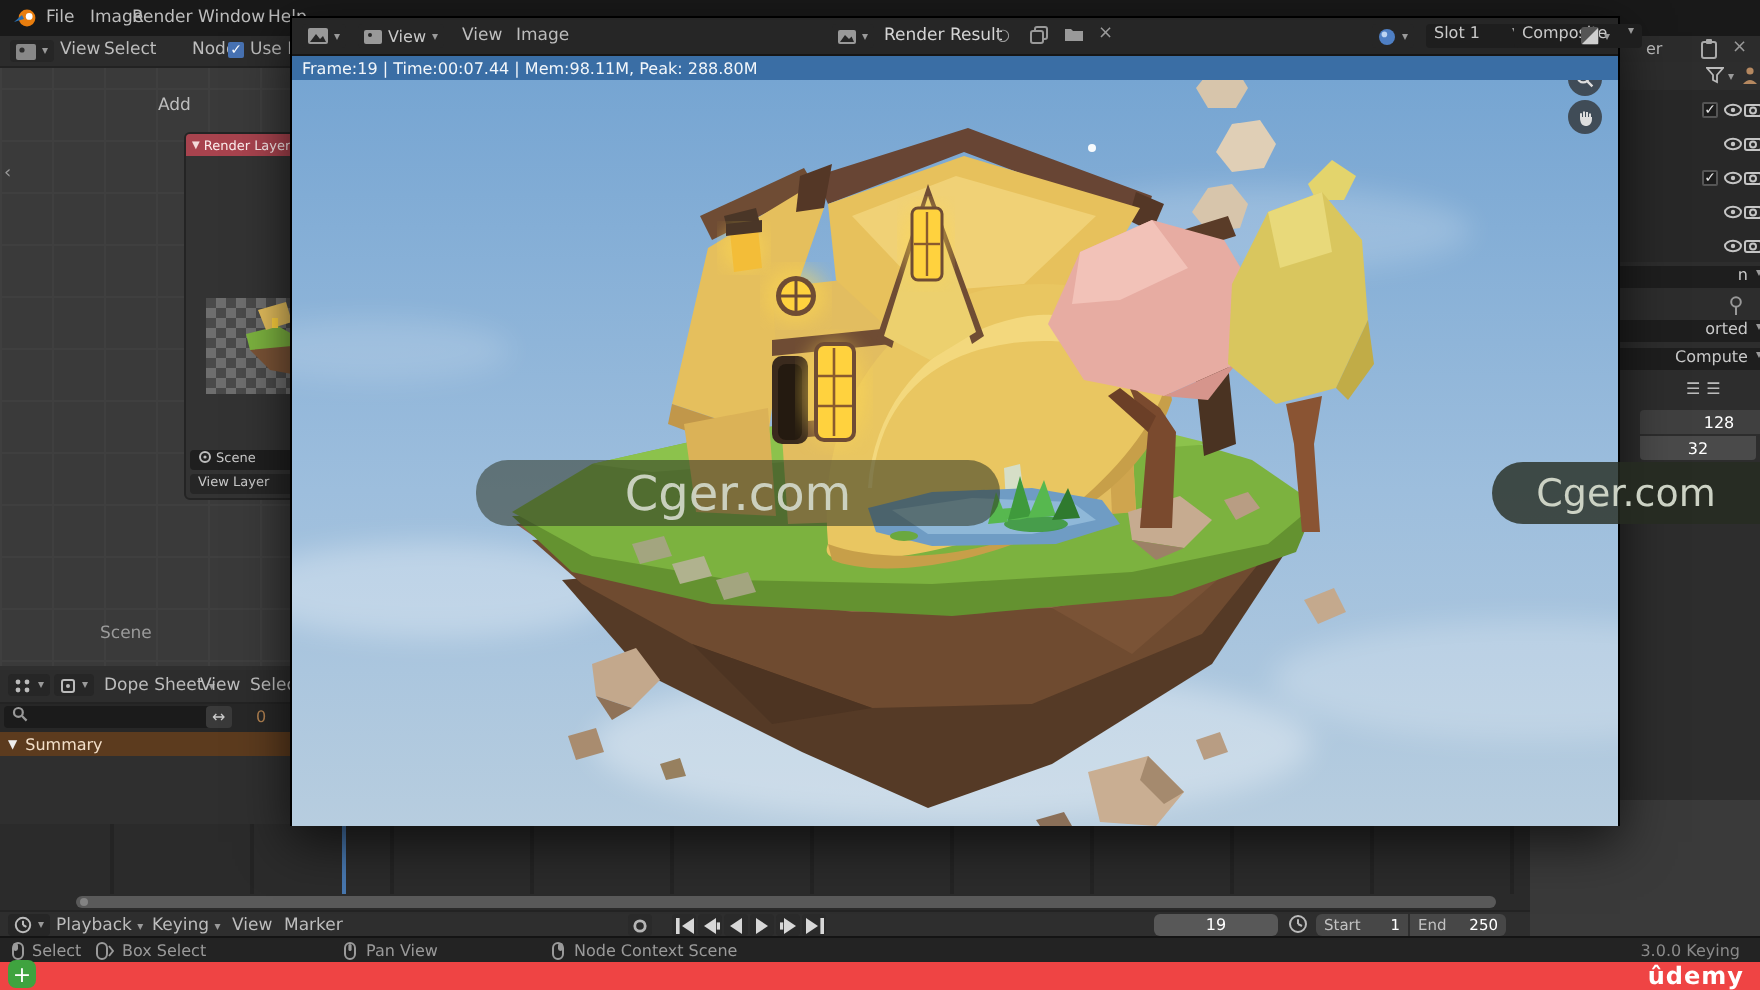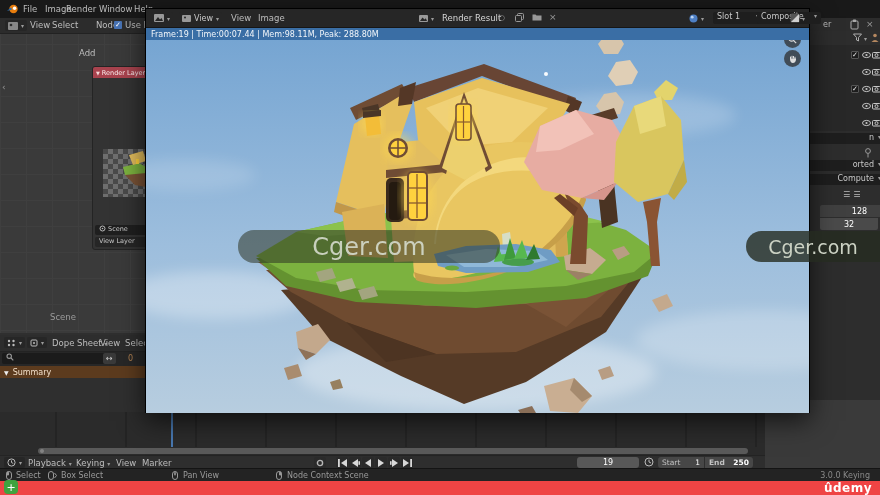--- a/index.html
+++ b/index.html
@@ -200,21 +200,21 @@
       <svg width="10" height="10" viewBox="0 0 10 10">
           <circle cx="5" cy="5" r="4" fill="none" stroke="#bbb"></circle>
           <line x1="5" y1="5" x2="5" y2="2.6" stroke="#bbb"></line>
           <line x1="5" y1="5" x2="7" y2="6" stroke="#bbb"></line>
         </svg>
     </span>
     <span class="abs" style="left:658px;top:1px;width:46px;height:11px;background:#474747;border-radius:3px 0 0 3px;display:flex;align-items:center;justify-content:space-between;padding:0 4px;box-sizing:border-box;">
       <span style="font-size:7.5px;color:#c2c2c2;">Start</span>
       <span style="font-size:7.5px;color:#fff;">1</span>
     </span>
-    <span class="abs" style="left:705px;top:1px;width:48px;height:11px;background:#474747;border-radius:0 3px 3px 0;display:flex;align-items:center;justify-content:space-between;padding:0 4px;box-sizing:border-box;font-weight:bold;">
+    <span class="abs" style="left:705px;top:1px;width:48px;height:11px;background:#474747;border-radius:0 3px 3px 0;display:flex;align-items:center;justify-content:space-between;padding:0 4px;box-sizing:border-box;">
       <span style="font-size:7.5px;color:#c2c2c2;">End</span>
       <span style="font-size:7.5px;color:#fff;">250</span>
     </span>
   </div>
 </div>
 
 <div class="abs" style="left:765px;top:18px;width:115px;height:450px;background:#2d2d2d;">
   <div class="panelrow" style="left:0;top:0;width:115px;height:13px;background:#2c2c2c;">
     <span class="abs" style="left:58px;top:2px;font-size:8px;color:#bbb;">er</span>
     <span class="abs" style="left:84px;top:1px;">

